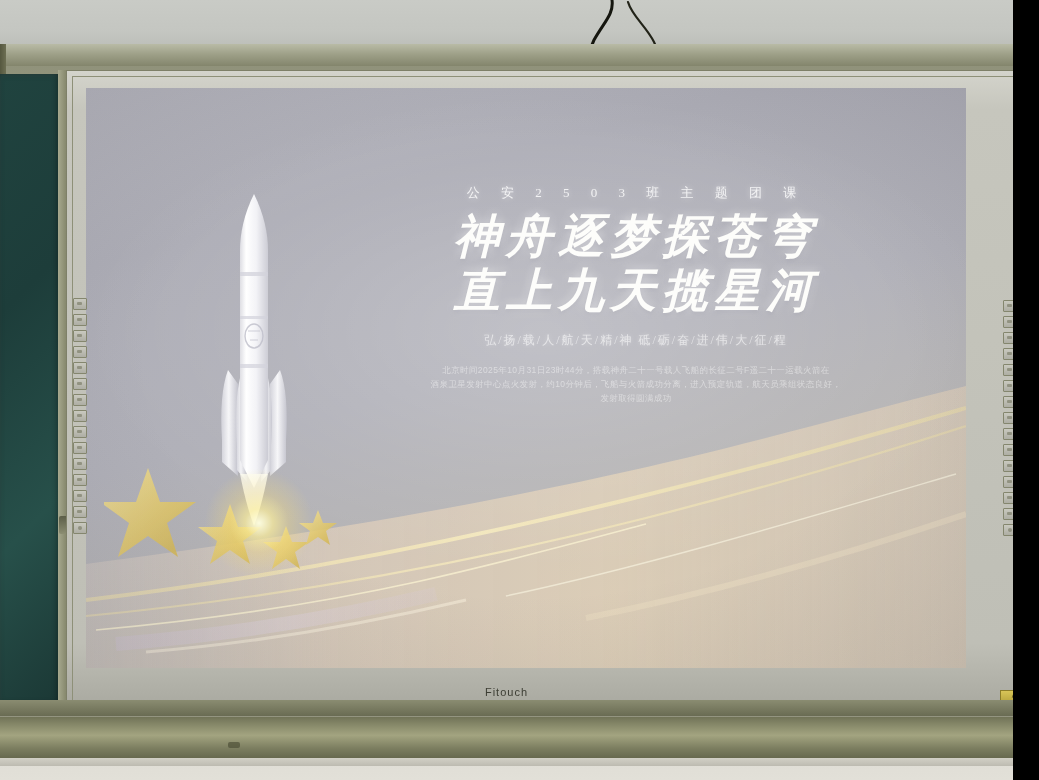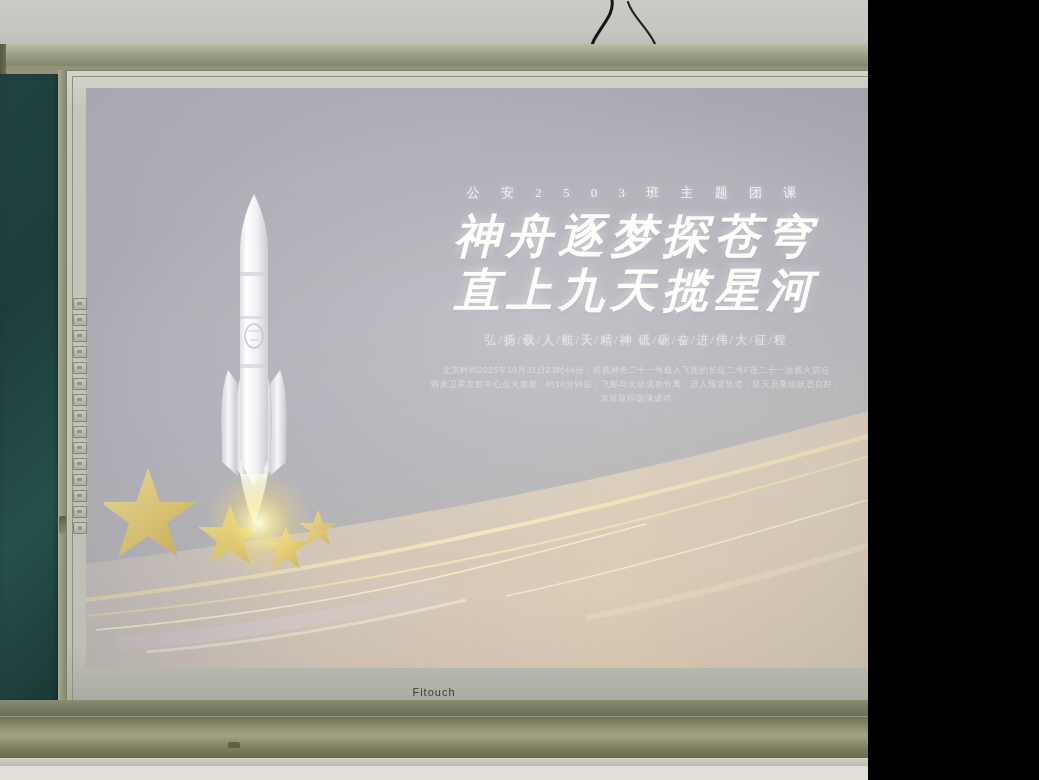--- a/index.html
+++ b/index.html
@@ -1,19 +1,19 @@
 <!DOCTYPE html>
 <html lang="zh"><head>
 <meta charset="utf-8">
 <title>Classroom Whiteboard Photo</title>
 <style>
   html,body{margin:0;padding:0;background:#000;}
   body{width:1039px;height:780px;overflow:hidden;font-family:"Liberation Sans","DejaVu Sans",sans-serif;}
 
-  .photo{position:relative;width:868px;height:780px;overflow:hidden;
+  .photo{position:relative;width:1013px;height:780px;overflow:hidden;
     background:#d9d8d2;}
 
   
   .wall-top{position:absolute;left:0;top:0;width:1039px;height:58px;
     background:linear-gradient(180deg,#c9cbc6 0%,#c4c6c1 55%,#b6b8b2 100%);}
   .wall-bottom{position:absolute;left:0;top:700px;width:1039px;height:80px;
     background:linear-gradient(180deg,#cfcdc6 0%,#dddbd3 40%,#e2e0d8 100%);}
 
   
   .cable{position:absolute;background:transparent;}

